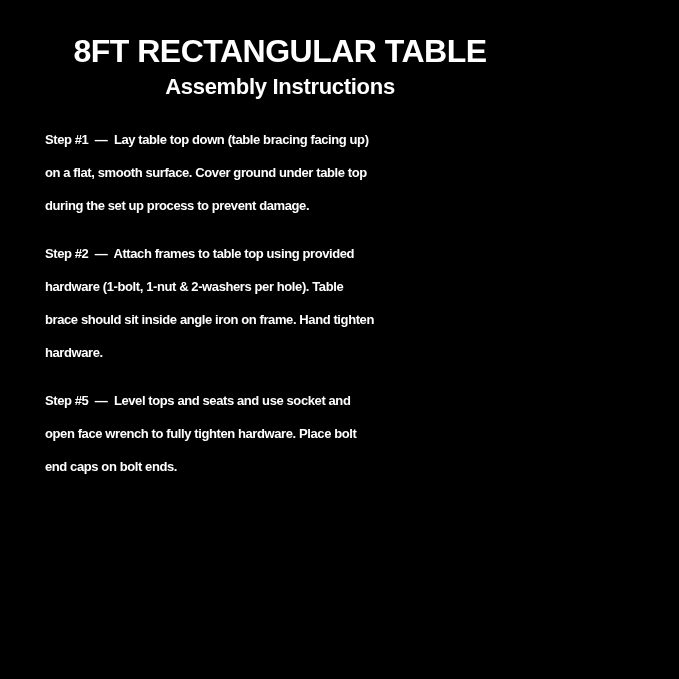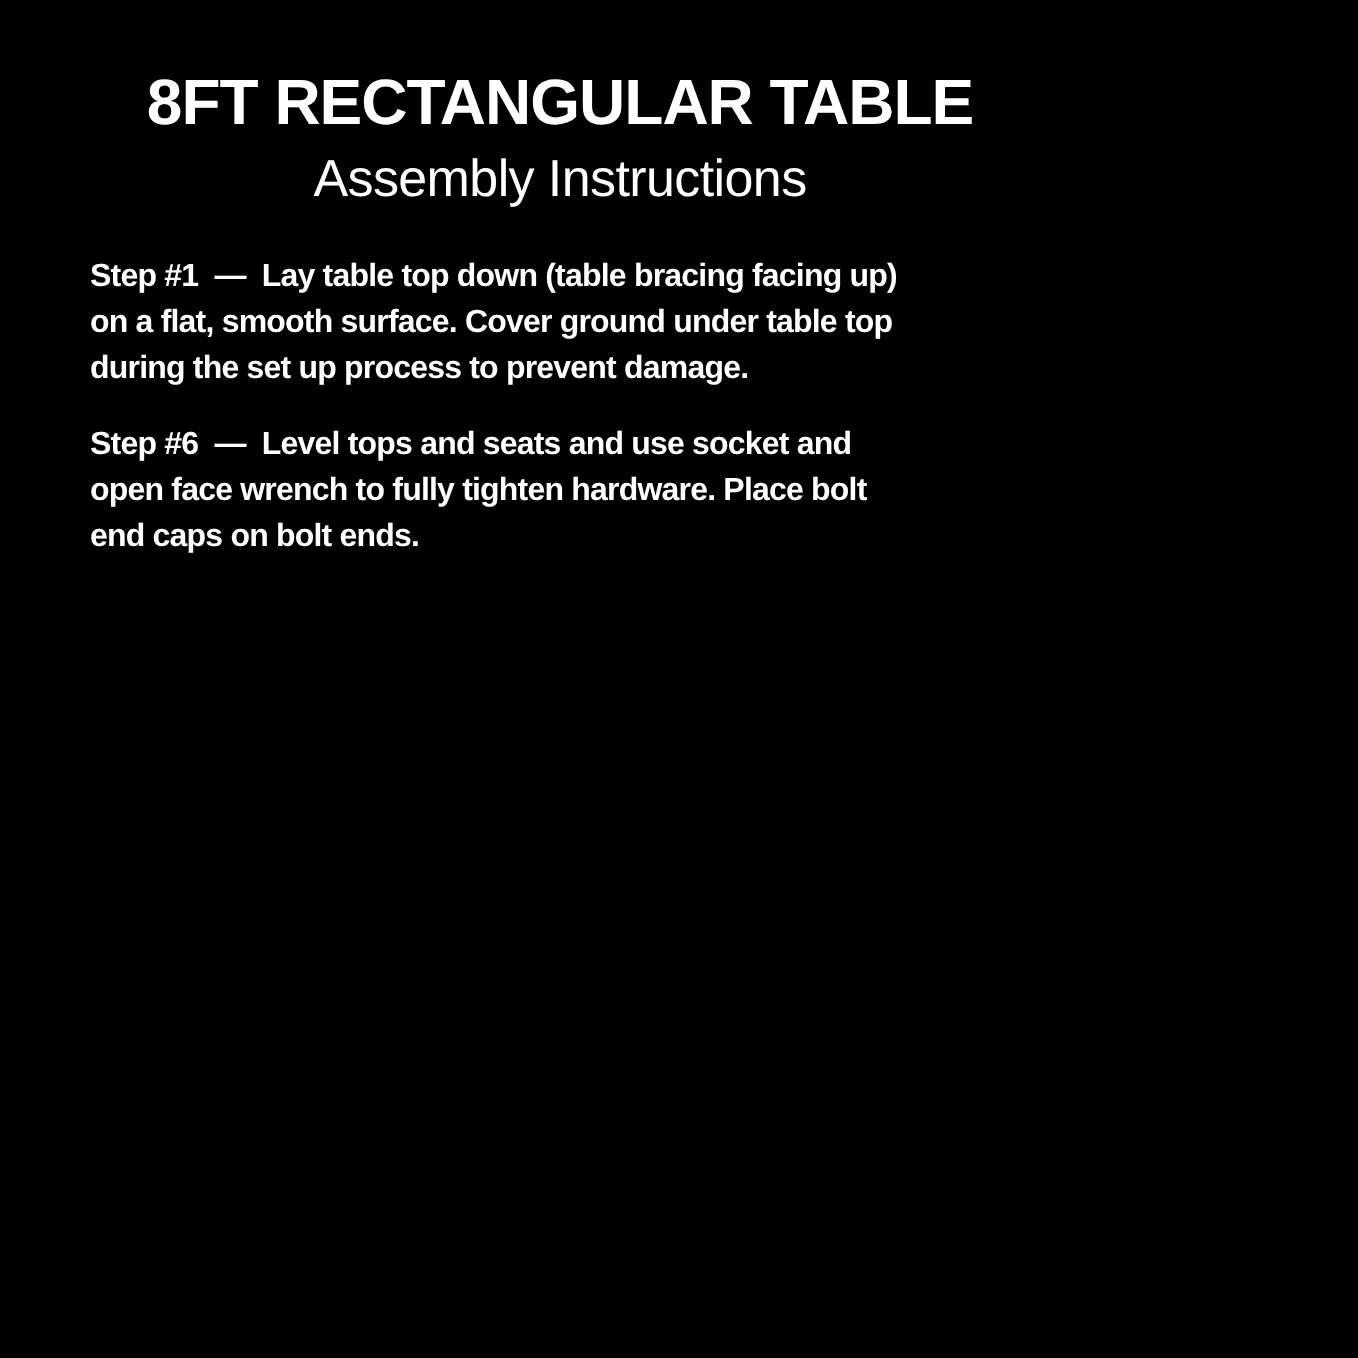--- a/index.html
+++ b/index.html
@@ -23,48 +23,52 @@
   .title {
     margin: 0;
     font-weight: bold;
     font-size: 32px;
     line-height: 1.12;
     letter-spacing: -0.5px;
     white-space: pre;
   }
   .subtitle {
     margin: 5px 0 0 0;
-    font-weight: normal;
-    font-size: 26px;
+    font-weight: bold;
+    font-size: 22px;
     line-height: 1.1;
     letter-spacing: -0.3px;
     white-space: pre;
   }
   .steps {
     margin: 24px 20px 0 45px;
   }
   .step {
     margin: 0 0 15px 0;
     font-weight: bold;
-    font-size: 16px;
-    line-height: 23px;
+    font-size: 13px;
+    line-height: 33px;
     letter-spacing: -0.4px;
     white-space: pre;
   }
 </style>
 </head>
 <body style="background: rgb(0, 0, 0); color: rgb(255, 255, 255);">
 
 <div class="poster">
   <header class="header">
     <h1 class="title">8FT RECTANGULAR TABLE</h1>
     <h2 class="subtitle">Assembly Instructions</h2>
   </header>
 
   <main class="steps">
     <p class="step">Step #1  —  Lay table top down (table bracing facing up)
 on a flat, smooth surface. Cover ground under table top
 during the set up process to prevent damage.</p>
-    <p class="step">Step #6  —  Level tops and seats and use socket and
+    <p class="step">Step #2  —  Attach frames to table top using provided
+hardware (1-bolt, 1-nut &amp; 2-washers per hole). Table
+brace should sit inside angle iron on frame. Hand tighten
+hardware.</p>
+    <p class="step">Step #5  —  Level tops and seats and use socket and
 open face wrench to fully tighten hardware. Place bolt
 end caps on bolt ends.</p>
   </main>
 </div>
 
 </body></html>

